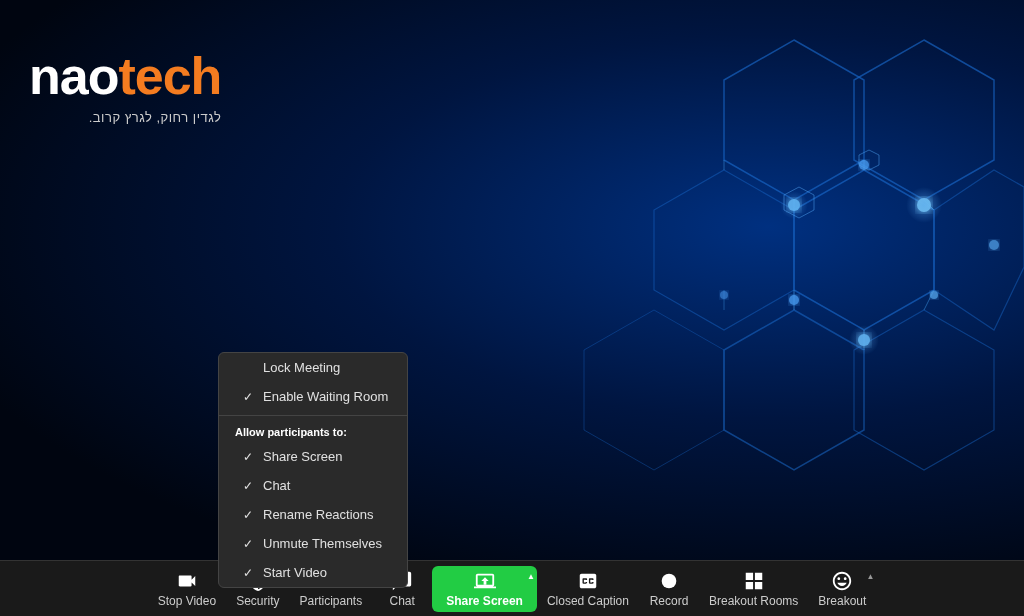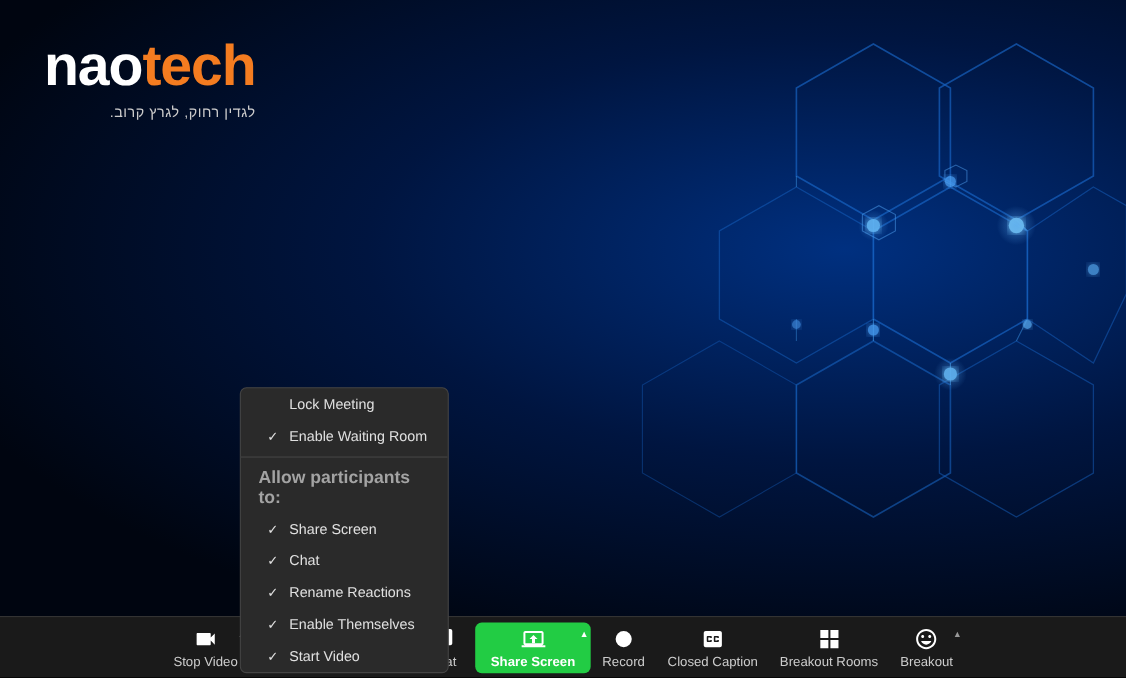--- a/index.html
+++ b/index.html
@@ -29,21 +29,21 @@
       top: 0; right: 0;
       width: 580px;
       height: 566px;
       opacity: 0.9;
     }
 
     
     .logo-area {
       position: absolute;
       top: 30px;
-      left: 40px;
+      left: 29px;
       display: flex;
       flex-direction: column;
       gap: 4px;
     }
 
     .logo-nao {
       color: #fff;
     }
 
     .logo-tech {
@@ -91,22 +91,22 @@
     }
 
     .menu-divider {
       height: 1px;
       background: #444;
       margin: 4px 0;
     }
 
     .menu-section-label {
       padding: 6px 16px 4px;
-      color: #a3a3a3;
-      font-size: 16px;
+      color: #ffffff;
+      font-size: 11px;
       font-weight: 700;
     }
 
     
     .toolbar {
       position: absolute;
       bottom: 0; left: 0;
       width: 1024px;
       height: 56px;
       background: #1a1a1a;
@@ -228,21 +228,21 @@
 
     <circle cx="480" cy="205" r="18" fill="url(#glow1)" opacity="0.5"></circle>
     <circle cx="420" cy="340" r="15" fill="url(#glow1)" opacity="0.45"></circle>
     <circle cx="350" cy="205" r="14" fill="url(#glow1)" opacity="0.4"></circle>
   </svg>
 </div>
 
 <div class="logo-area">
   <div style="display:flex; align-items:baseline;">
     <span class="logo-nao" style="font-size:52px;font-weight:900;color:#fff;letter-spacing:-1px;">nao</span>
-      <span class="logo-tech" style="font-size:52px;font-weight:900;color:#f47c20;letter-spacing:-1px;">tech</span>
+      <span class="logo-tech" style="font-size:52px;font-weight:900;color:#f47c20;letter-spacing:-1px;margin-top:16px;">tech</span>
   </div>
   <div class="logo-tagline">לגדין רחוק, לגרץ קרוב.</div>
 </div>
 
 <div class="security-menu">
   <div class="menu-item">
     <span class="check"></span>
     <span>Lock Meeting</span>
   </div>
   <div class="menu-item">
@@ -258,21 +258,21 @@
   <div class="menu-item">
     <span class="check">✓</span>
     <span>Chat</span>
   </div>
   <div class="menu-item">
     <span class="check">✓</span>
     <span>Rename Reactions</span>
   </div>
   <div class="menu-item">
     <span class="check">✓</span>
-    <span>Enable Themselves</span>
+    <span>Unmute Themselves</span>
   </div>
   <div class="menu-item">
     <span class="check">✓</span>
     <span>Start Video</span>
   </div>
 
 </div>
 
 <div class="toolbar">
 
@@ -322,38 +322,38 @@
           <path d="M20 18c1.1 0 1.99-.9 1.99-2L22 6c0-1.1-.9-2-2-2H4c-1.1 0-2 .9-2 2v10c0 1.1.9 2 2 2H0v2h24v-2h-4zM4 6h16v10H4V6z"></path>
           <polygon points="12,8 8,12 10.5,12 10.5,16 13.5,16 13.5,12 16,12"></polygon>
         </svg>
     </div>
     <span class="toolbar-label" style="color:#fff;font-weight:600;">Share Screen</span>
   </div>
 
   <div class="toolbar-item">
     <div class="toolbar-icon">
       <svg viewBox="0 0 24 24">
+          <path d="M19 4H5c-1.11 0-2 .9-2 2v12c0 1.1.89 2 2 2h14c1.1 0 2-.9 2-2V6c0-1.1-.9-2-2-2zm-8 7H9.5v-.5h-2v3h2V13H11v1c0 .55-.45 1-1 1H7c-.55 0-1-.45-1-1v-4c0-.55.45-1 1-1h3c.55 0 1 .45 1 1v1zm7 0h-1.5v-.5h-2v3h2V13H18v1c0 .55-.45 1-1 1h-3c-.55 0-1-.45-1-1v-4c0-.55.45-1 1-1h3c.55 0 1 .45 1 1v1z"></path>
+        </svg>
+    </div>
+    <span class="toolbar-label">Closed Caption</span>
+  </div>
+
+  <div class="toolbar-item">
+    <div class="toolbar-icon">
+      <svg viewBox="0 0 24 24">
           <circle cx="12" cy="12" r="8"></circle>
         </svg>
     </div>
     <span class="toolbar-label">Record</span>
   </div>
 
   <div class="toolbar-item">
     <div class="toolbar-icon">
       <svg viewBox="0 0 24 24">
-          <path d="M19 4H5c-1.11 0-2 .9-2 2v12c0 1.1.89 2 2 2h14c1.1 0 2-.9 2-2V6c0-1.1-.9-2-2-2zm-8 7H9.5v-.5h-2v3h2V13H11v1c0 .55-.45 1-1 1H7c-.55 0-1-.45-1-1v-4c0-.55.45-1 1-1h3c.55 0 1 .45 1 1v1zm7 0h-1.5v-.5h-2v3h2V13H18v1c0 .55-.45 1-1 1h-3c-.55 0-1-.45-1-1v-4c0-.55.45-1 1-1h3c.55 0 1 .45 1 1v1z"></path>
-        </svg>
-    </div>
-    <span class="toolbar-label">Closed Caption</span>
-  </div>
-
-  <div class="toolbar-item">
-    <div class="toolbar-icon">
-      <svg viewBox="0 0 24 24">
           <path d="M3 3h8v8H3zm0 10h8v8H3zM13 3h8v8h-8zm0 10h8v8h-8z" fill-rule="evenodd"></path>
         </svg>
     </div>
     <span class="toolbar-label">Breakout Rooms</span>
   </div>
 
   <div class="toolbar-item">
     <span class="chevron-small">▲</span>
     <div class="toolbar-icon">
       <svg viewBox="0 0 24 24">

